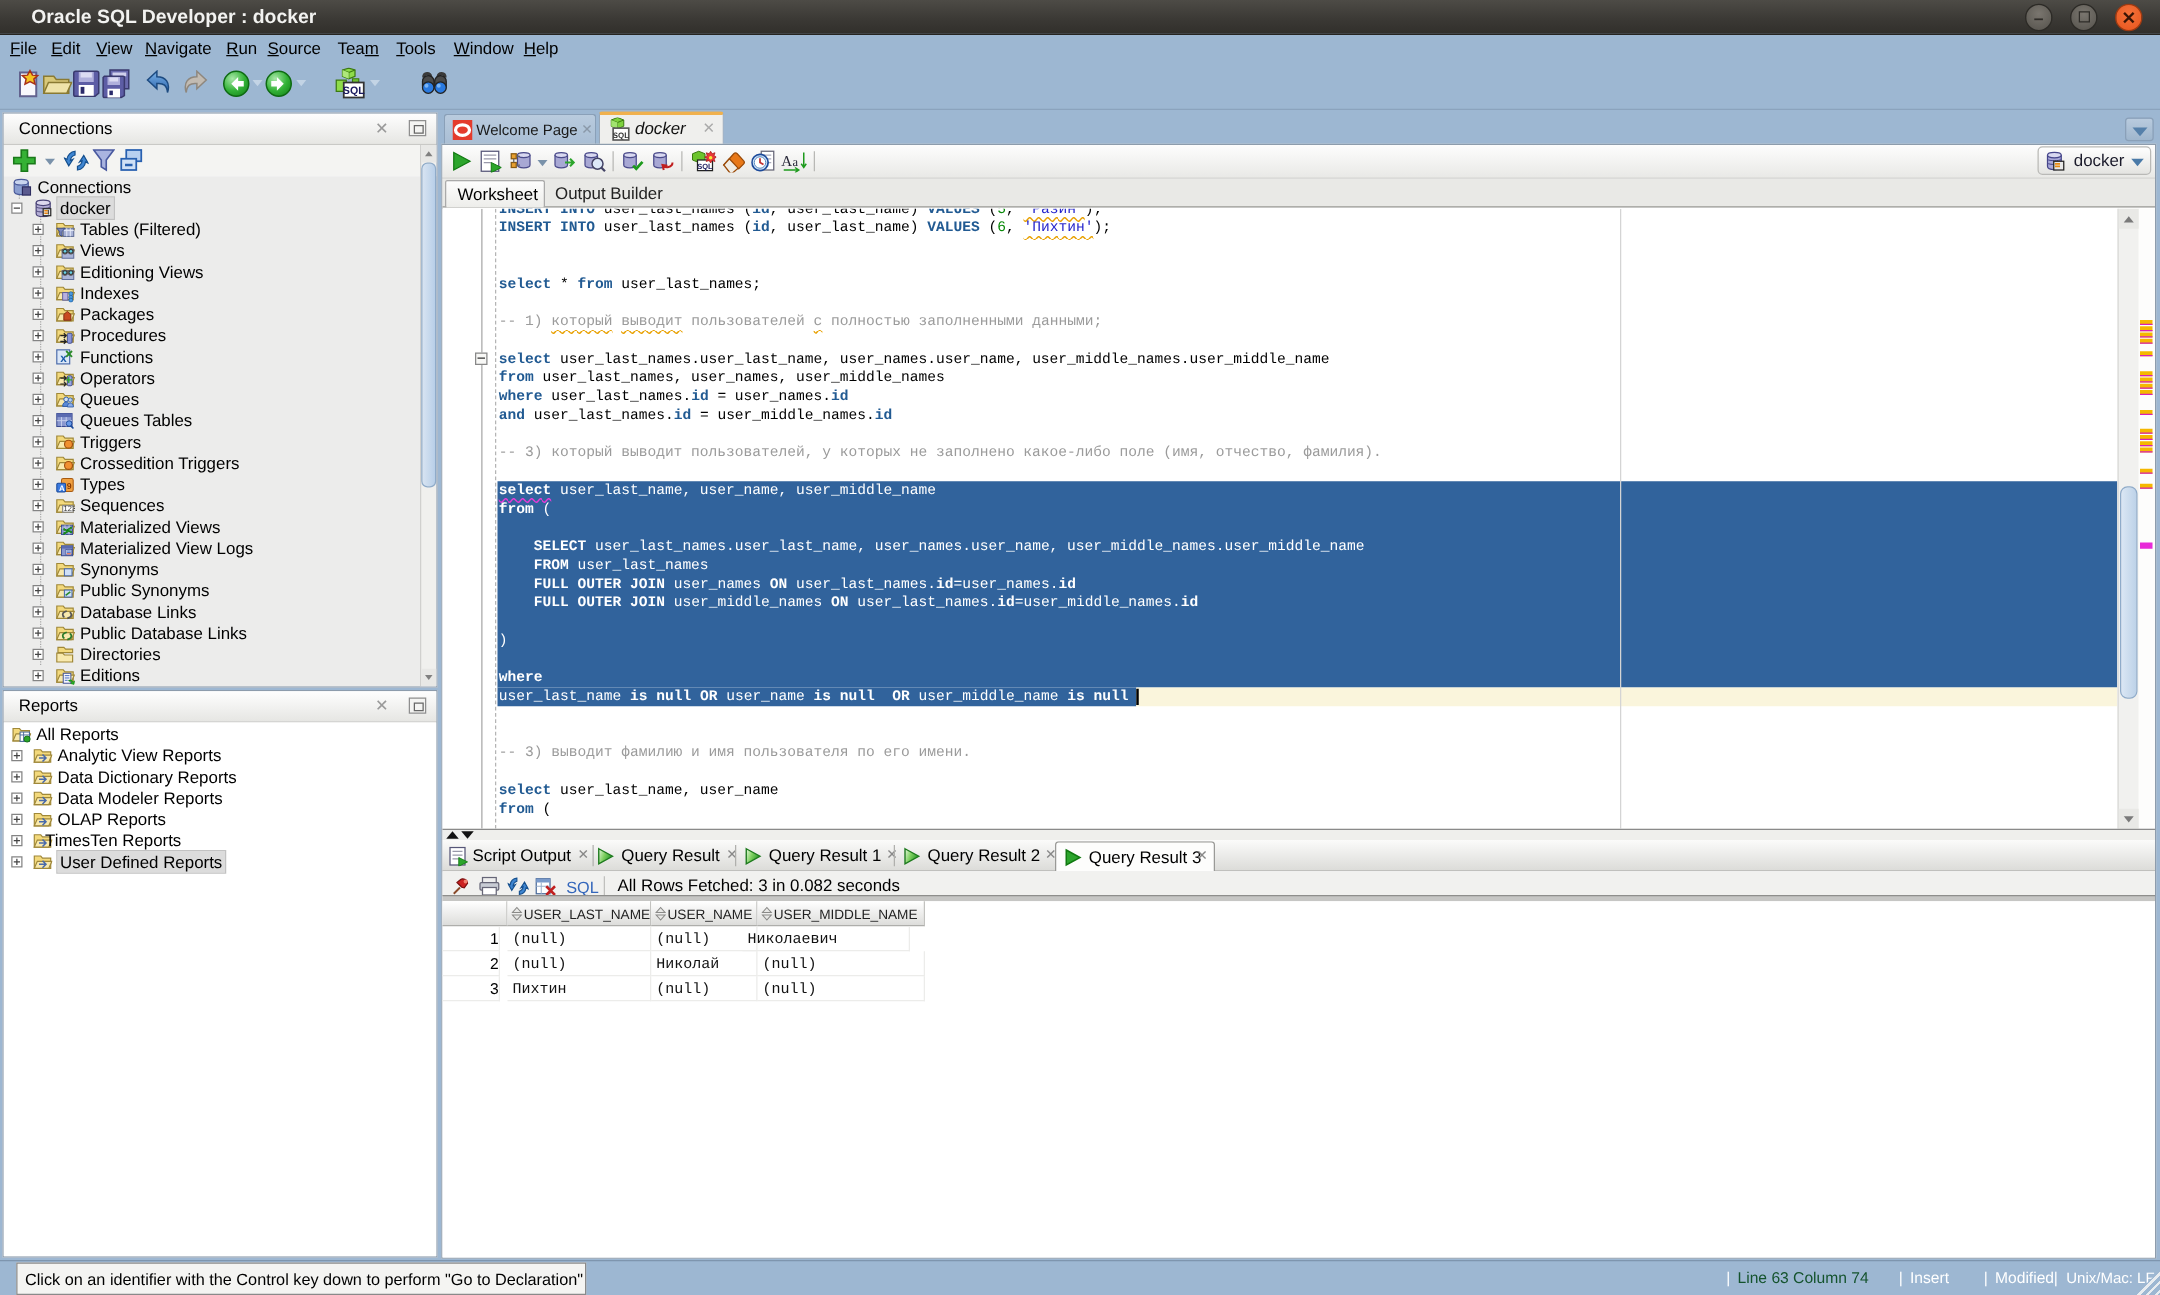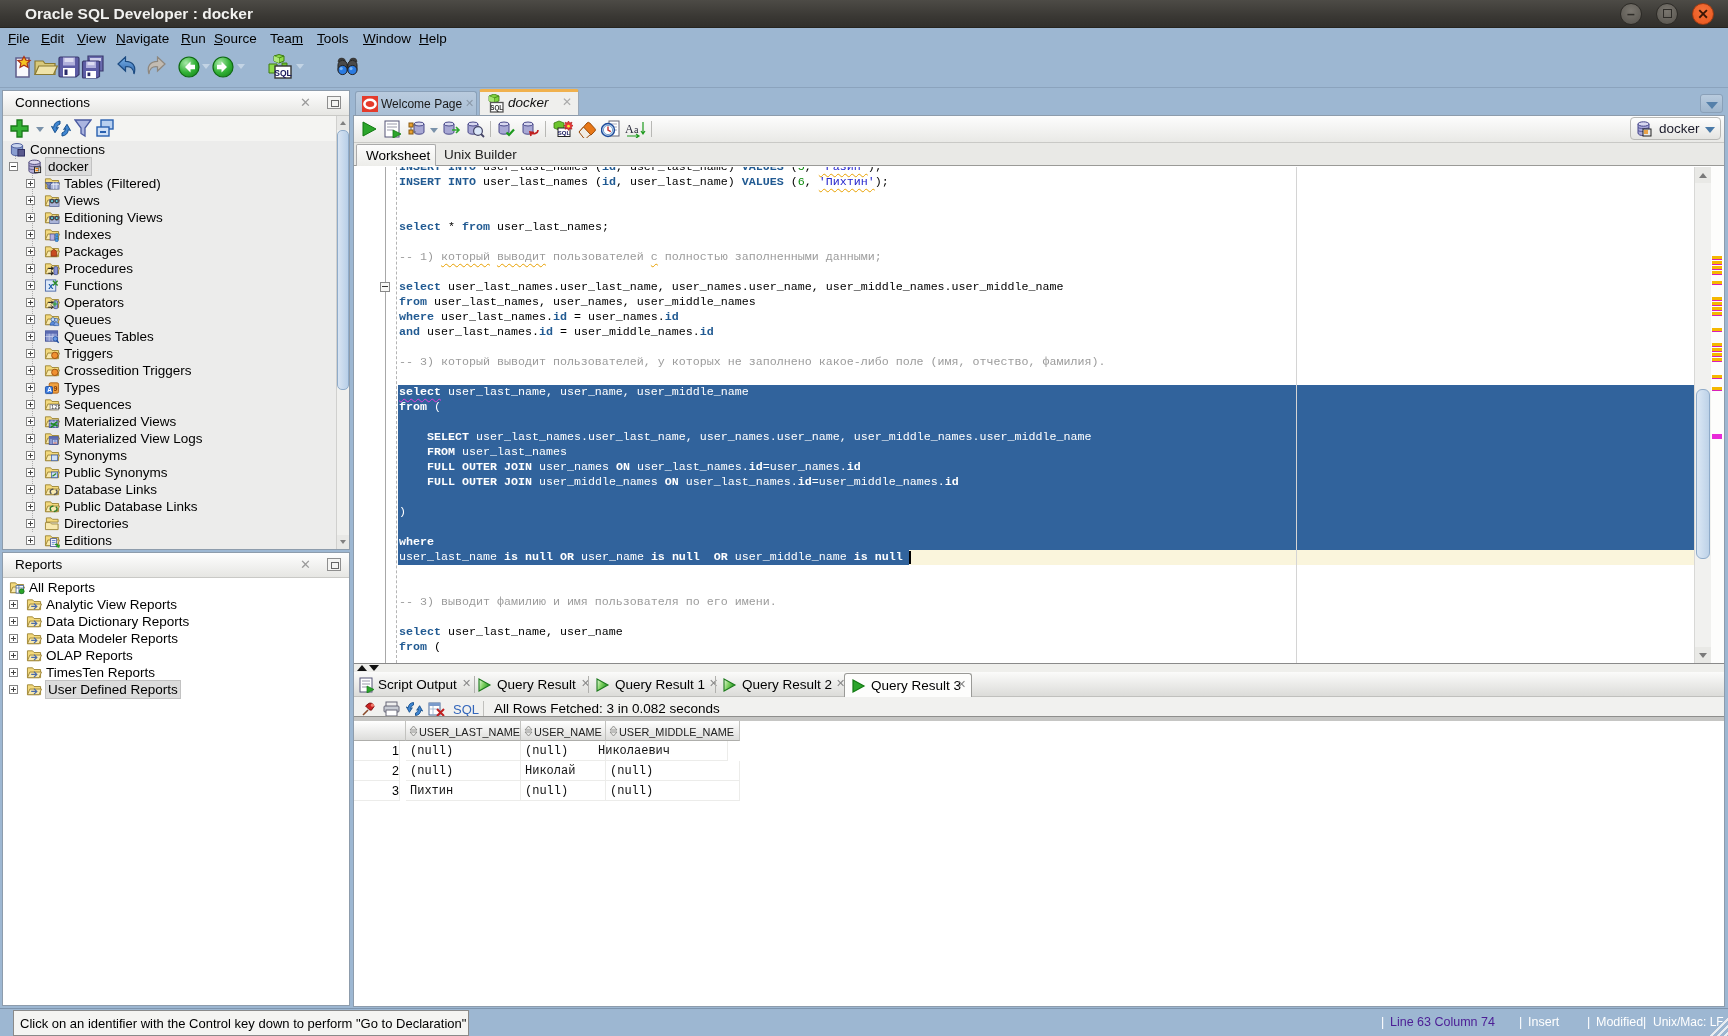--- a/index.html
+++ b/index.html
@@ -523,21 +523,21 @@
           <path d="M5 10 h6 M8 7 l3 3 -3 3" stroke="#4a6aaa" stroke-width="1.3" fill="none"></path>
         </svg>
         <span class="tlabel" style="left:43px">OLAP Reports</span>
       </div>
     <div class="trow" style="top:86px">
         <i class="pm" style="left:6px"></i>
         <svg class="ticon" style="left:23px" viewBox="0 0 16 16">
           <use href="#sfolder"></use>
           <path d="M5 10 h6 M8 7 l3 3 -3 3" stroke="#4a6aaa" stroke-width="1.3" fill="none"></path>
         </svg>
-        <span class="tlabel" style="left:43px">TimesTen Reports</span>
+        <span class="tlabel" style="left:33px">TimesTen Reports</span>
       </div>
     <div class="trow" style="top:103px">
         <i class="pm" style="left:6px"></i>
         <svg class="ticon" style="left:23px" viewBox="0 0 16 16">
           <use href="#sfolder"></use>
           <path d="M5 10 h6 M8 7 l3 3 -3 3" stroke="#4a6aaa" stroke-width="1.3" fill="none"></path>
         </svg>
         <span class="tlabel hl" style="left:43px;padding:0 2px">User Defined Reports</span>
       </div>
   </div>
@@ -645,21 +645,21 @@
         </svg>
       <span class="abs" style="left:28px;top:3px;font-size:13.5px;color:#1a1a2a;">docker</span>
       <span style="position:absolute;left:74px;top:9px;width:0;height:0;border-left:5px solid transparent;border-right:5px solid transparent;border-top:6px solid #4a7aa8;"></span>
     </div>
   </div>
 
   <div class="abs" style="left:354px;top:143px;width:1370px;height:23px;background:#e9e9e6;border-bottom:1px solid #9a9a97;">
     <div class="abs" style="left:2px;top:1px;width:80px;height:22px;background:linear-gradient(#fdfdfd,#ededea);border:1px solid #aaa;border-bottom:none;border-radius:2px 2px 0 0;">
       <span class="abs" style="left:9px;top:3px;font-size:13.5px;">Worksheet</span>
     </div>
-    <span class="abs" style="left:90px;top:4px;font-size:13.5px;color:#222;">Unix Builder</span>
+    <span class="abs" style="left:90px;top:4px;font-size:13.5px;color:#222;">Output Builder</span>
   </div>
 
   <div class="abs" id="editor" style="left:354px;top:167px;width:1340px;height:496px;background:#fff;overflow:hidden;">
     <div class="abs" style="left:31px;top:0;width:1px;height:496px;background:#a8a8a8;"></div>
     <div class="abs" style="left:42px;top:0;width:0;height:496px;border-left:1px dashed #b4b4b4;"></div>
 
     <div class="abs" style="left:44px;top:218px;width:1296px;height:165px;background:#31639c;"></div>
     <div class="abs" style="left:44px;top:383px;width:511px;height:15px;background:#31639c;"></div>
     <div class="abs" style="left:555px;top:383px;width:785px;height:15px;background:#faf5dc;"></div>
 
@@ -852,21 +852,21 @@
         <span>(null)</span>
       </div>
     <div class="gc" style="left:252px;top:60px;width:134px;">
         <span>(null)</span>
       </div>
   </div>
 </div>
 
 <div id="statusbar" style="position:absolute; left:0; top:1008px; width:1728px; height:28px; background:#9db7d2; border-top:1px solid #7e95ae;">
   <div style="position:absolute;left:1381px;top:6px;color:#fff;font-size:12.5px;">|</div>
-  <div style="position:absolute;left:1390px;top:6px;color:#4c1d95;font-size:12.5px;">Line 63 Column 74</div>
+  <div style="position:absolute;left:1390px;top:6px;color:#14532d;font-size:12.5px;">Line 63 Column 74</div>
   <div style="position:absolute;left:1519px;top:6px;color:#fff;font-size:12.5px;">|</div>
   <div style="position:absolute;left:1528px;top:6px;color:#fff;font-size:12.5px;">Insert</div>
   <div style="position:absolute;left:1587px;top:6px;color:#fff;font-size:12.5px;">|</div>
   <div style="position:absolute;left:1596px;top:6px;color:#fff;font-size:12.5px;">Modified</div>
   <div style="position:absolute;left:1643px;top:6px;color:#fff;font-size:12.5px;">|</div>
   <div style="position:absolute;left:1653px;top:6px;color:#fff;font-size:12px;white-space:nowrap;">Unix/Mac: LF</div>
   <div style="position:absolute;right:0;bottom:0;width:20px;height:20px;background:repeating-linear-gradient(135deg,#e8ecf0 0 2px,#9db7d2 2px 5px);clip-path:polygon(100% 0,100% 100%,0 100%);"></div>
 </div>
 <div id="tooltip" style="position:absolute; left:13px; top:1010px; width:456px; height:26px; background:#f4f4f2; border:1px solid #8a8a8a; z-index:50;">
   <div style="position:absolute; left:6px; top:5px; font-size:13px; color:#000; white-space:nowrap;">Click on an identifier with the Control key down to perform "Go to Declaration"</div>

